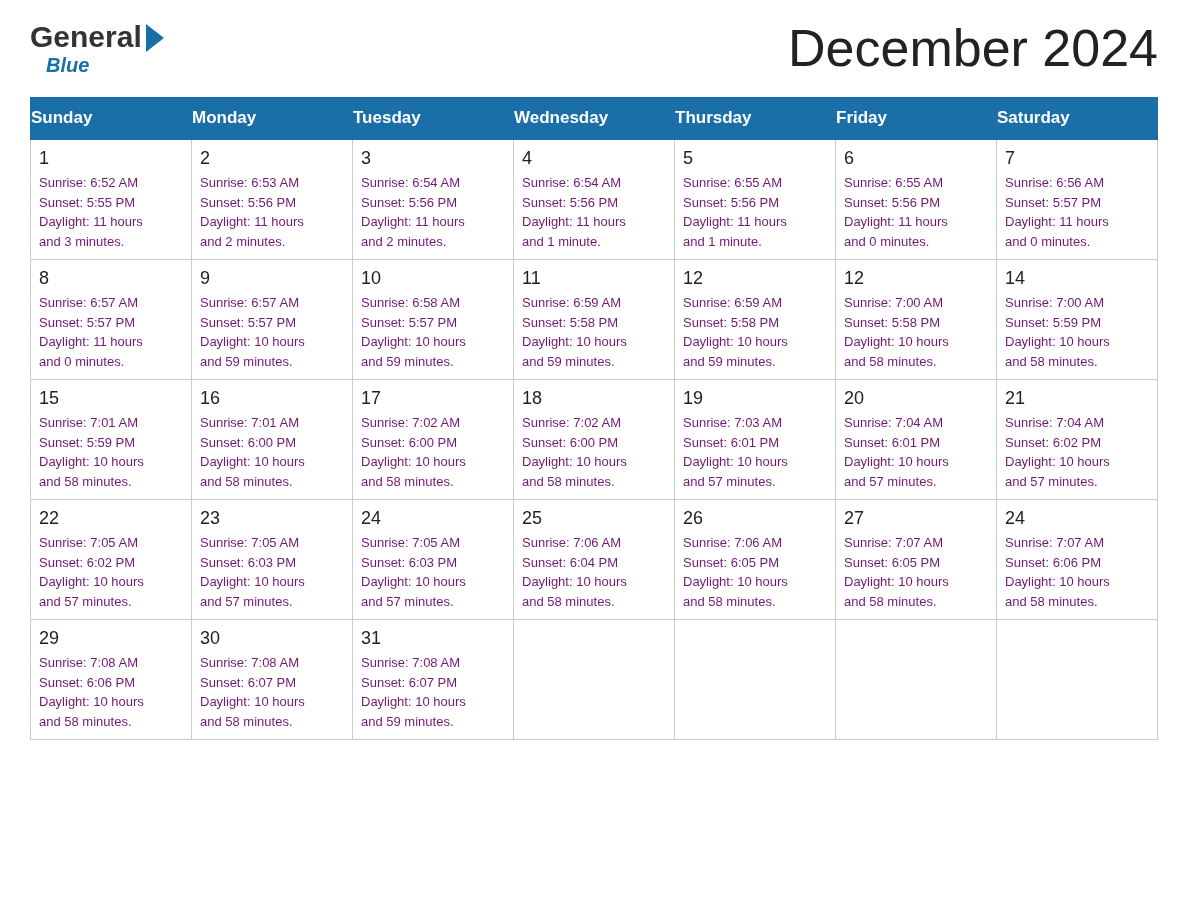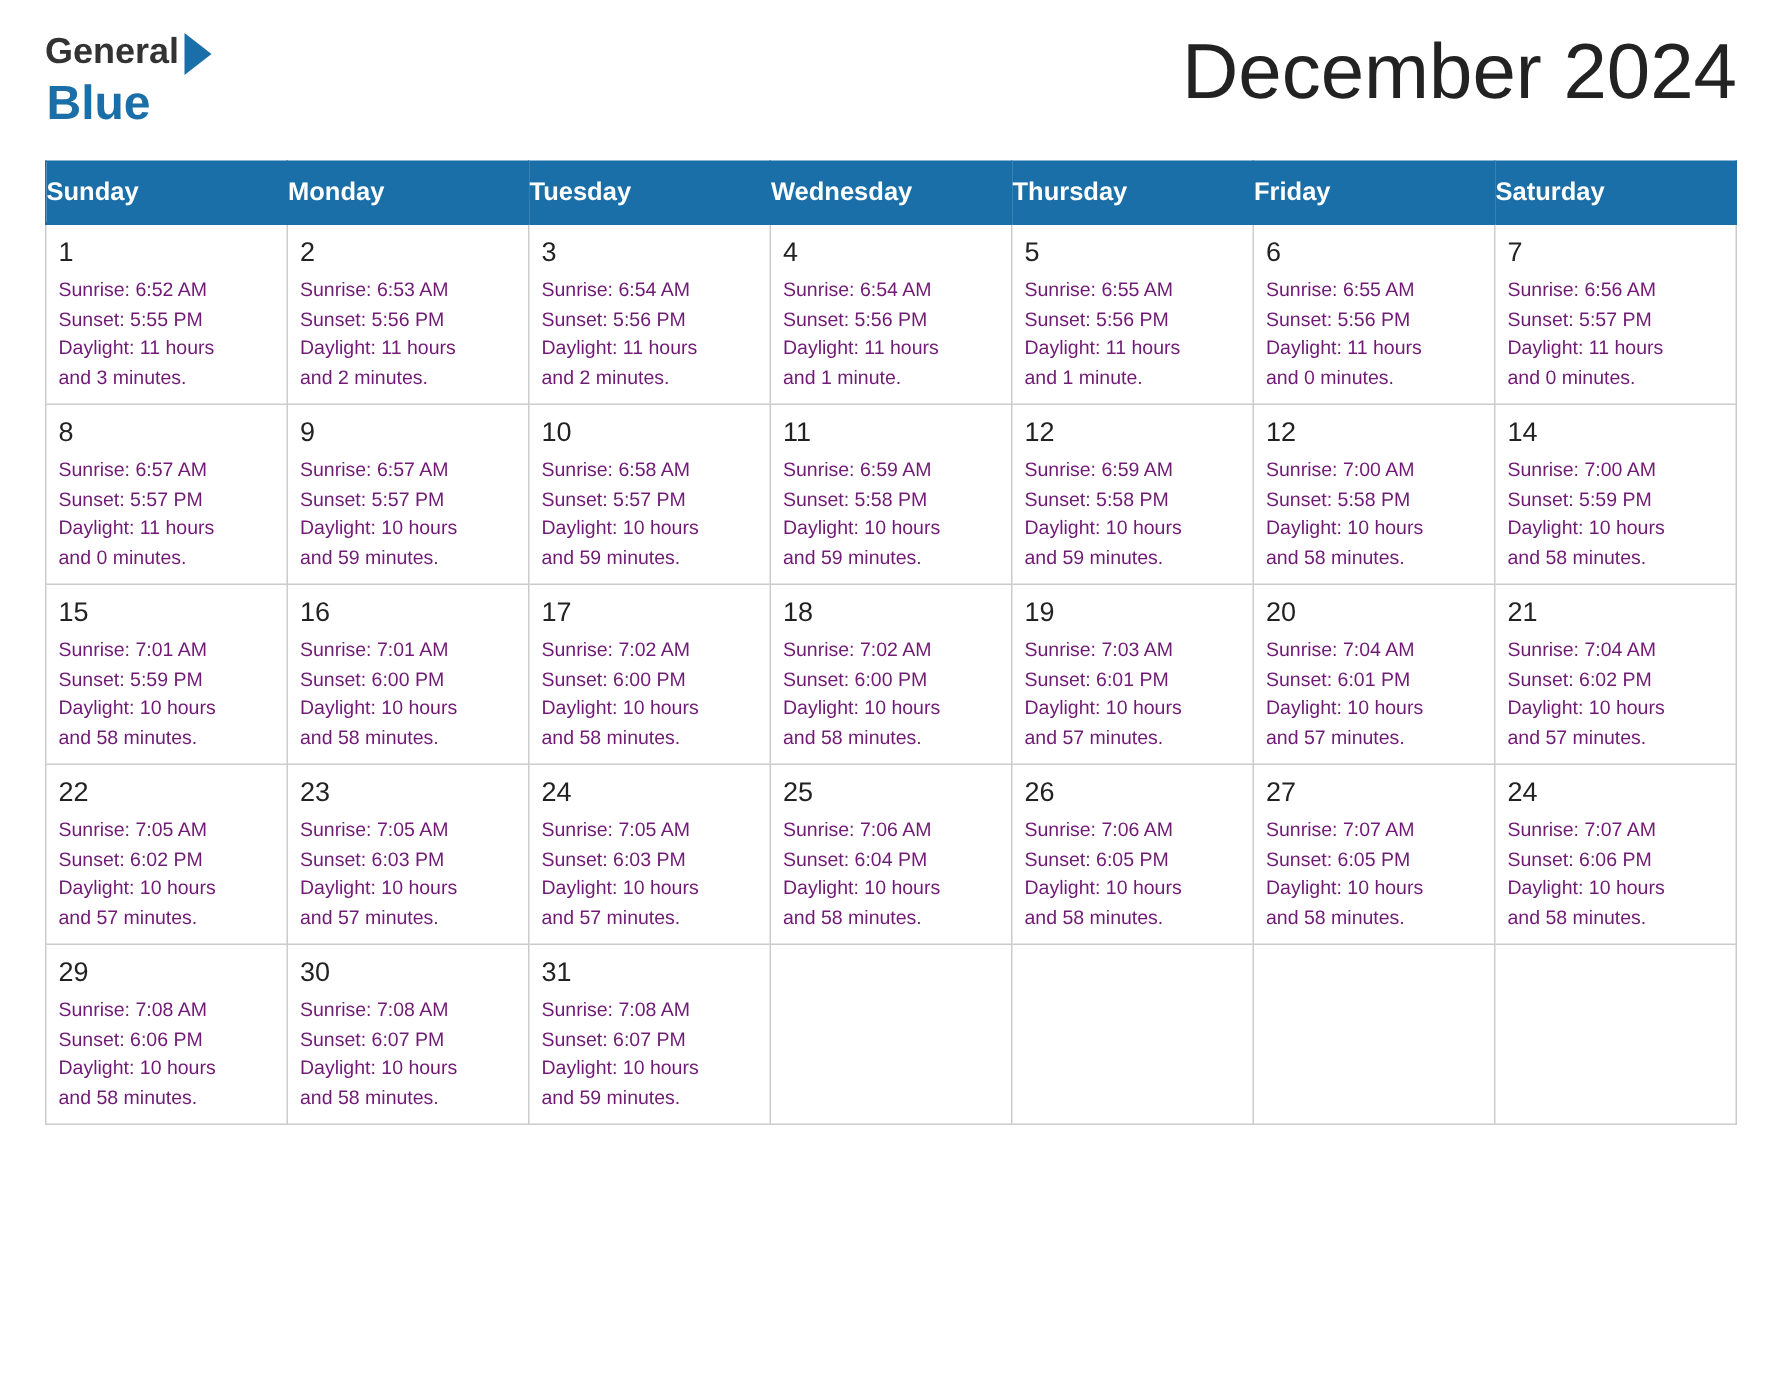--- a/index.html
+++ b/index.html
@@ -19,38 +19,39 @@
     .logo {
       display: flex;
       flex-direction: column;
       align-items: flex-start;
     }
     .logo-top {
       display: flex;
       align-items: center;
     }
     .logo-general {
-      font-size: 24px;
+      font-size: 30px;
       font-weight: bold;
       color: #333;
     }
     .logo-arrow {
       width: 0;
       height: 0;
       border-left: 18px solid #1a6fa8;
       border-top: 14px solid transparent;
       border-bottom: 14px solid transparent;
       margin-left: 4px;
       margin-top: 2px;
     }
     .logo-blue {
-      font-size: 32px;
+      font-size: 20px;
       font-weight: bold;
       color: #1a6fa8;
-      margin-left: 1px;
+      margin-left: 16px;
+      font-style: italic;
     }
     .title-block {
       text-align: right;
     }
     .calendar-title {
       font-size: 52px;
       font-weight: normal;
       color: #222;
       line-height: 1.1;
     }

